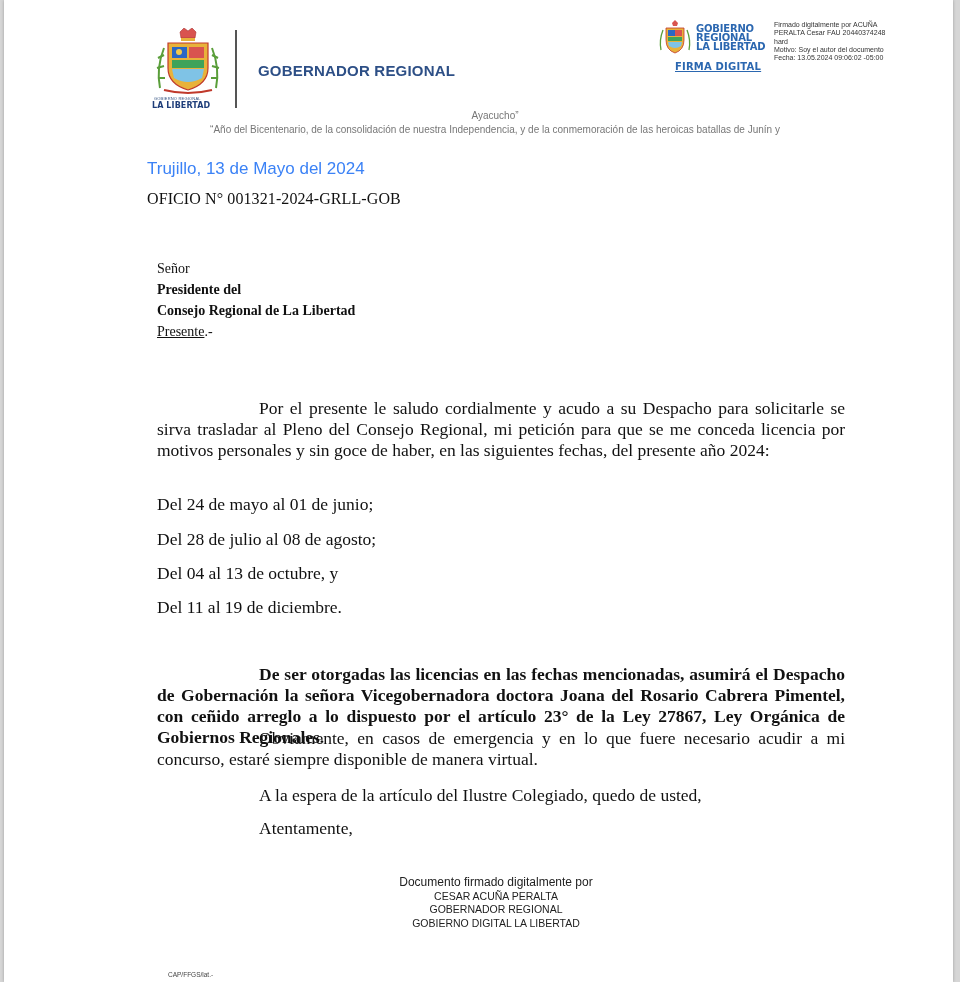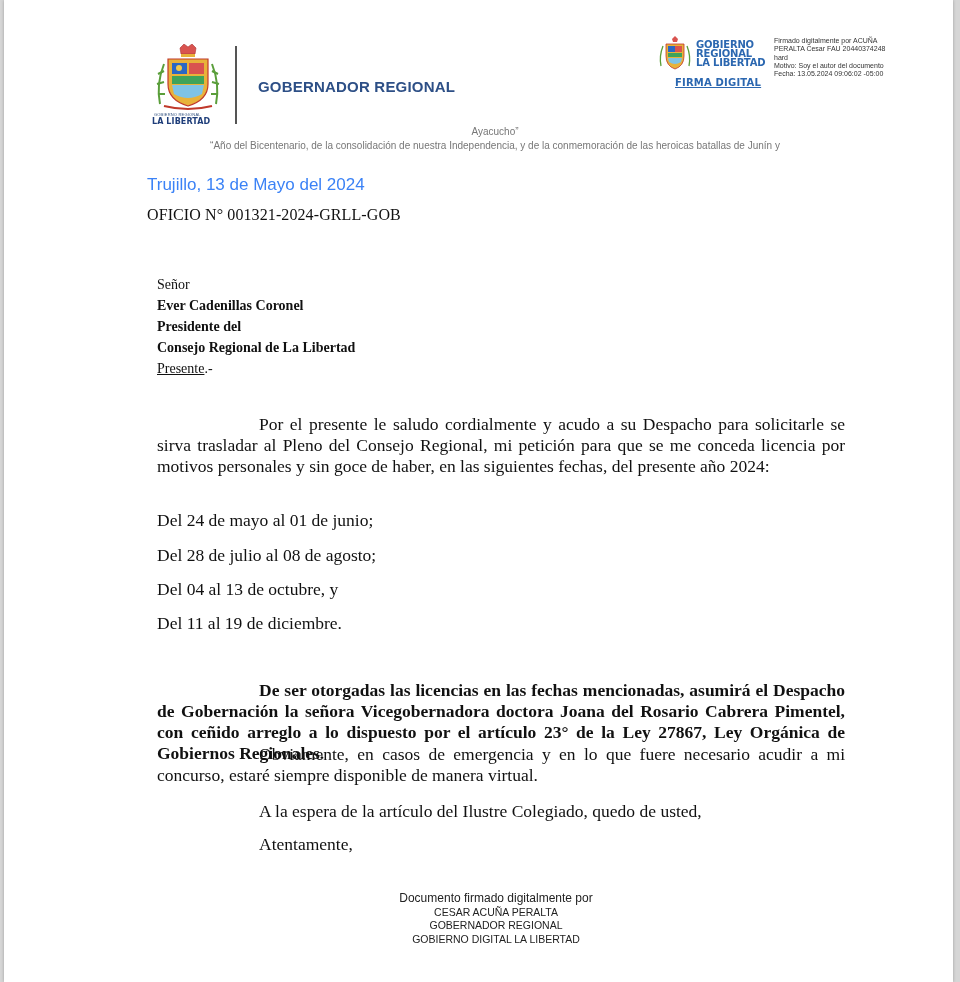--- a/index.html
+++ b/index.html
@@ -8,21 +8,21 @@
       background: #d6d6d6;
       position: relative;
       font-family: "Liberation Serif", serif;
       color: #111;
     }
     .page {
       position: absolute; left: 4px; top: 0; width: 949px; height: 982px;
       background: #ffffff;
       box-shadow: 0 0 3px rgba(0,0,0,0.25);
     }
-    .abs { position: absolute; margin-top: 16px; }
+    .abs { position: absolute; }
 
     
     .logo-left { left: 146px; top: 28px; width: 76px; height: 84px; }
     .logo-left .caption1 {
       position: absolute; left: 4px; top: 68px; width: 66px;
       font-family: "Liberation Sans", sans-serif; font-size: 4px; color: #2f4f7f;
       letter-spacing: 0.2px; white-space: nowrap;
     }
     .logo-left .caption2 {
       position: absolute; left: 2px; top: 73px; width: 70px;
@@ -159,21 +159,20 @@
     <div>hard</div>
     <div>Motivo: Soy el autor del documento</div>
     <div>Fecha: 13.05.2024 09:06:02 -05:00</div>
   </div>
 
   <div class="abs place-date">Trujillo, 13 de Mayo del 2024</div>
   <div class="abs oficio">OFICIO N° 001321-2024-GRLL-GOB</div>
 
   <div class="abs addressee">
     <div>Señor</div>
-    <div class="b">Ever Cadenillas Coronel</div>
     <div class="b">Presidente del</div>
     <div class="b">Consejo Regional de La Libertad</div>
     <div><span class="u">Presente</span><span>.-</span></div>
   </div>
 
   <div class="abs para p1">Por el presente le saludo cordialmente y acudo a su Despacho para solicitarle se sirva trasladar al Pleno del Consejo Regional, mi petición para que se me conceda licencia por motivos personales y sin goce de haber, en las siguientes fechas, del presente año 2024:</div>
 
   <div class="abs line-plain" style="top:494px">Del 24 de mayo al 01 de junio;</div>
   <div class="abs line-plain" style="top:529px">Del 28 de julio al 08 de agosto;</div>
   <div class="abs line-plain" style="top:563px">Del 04 al 13 de octubre, y</div>

